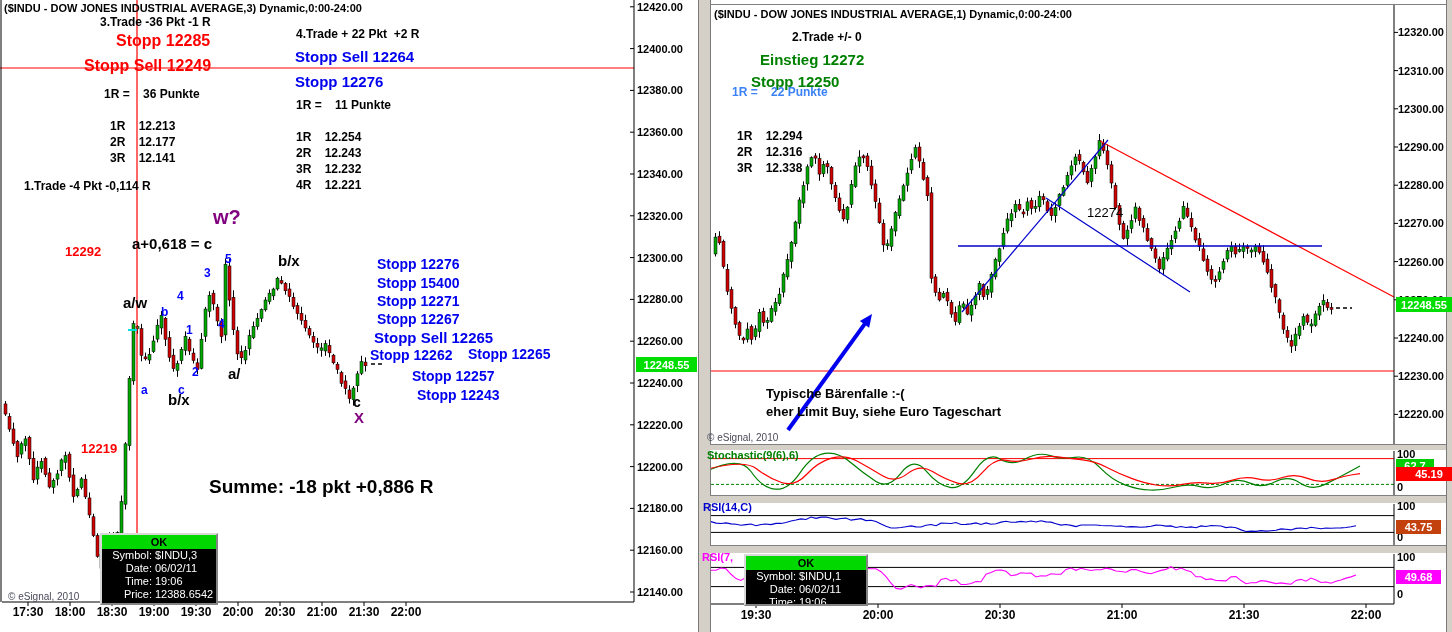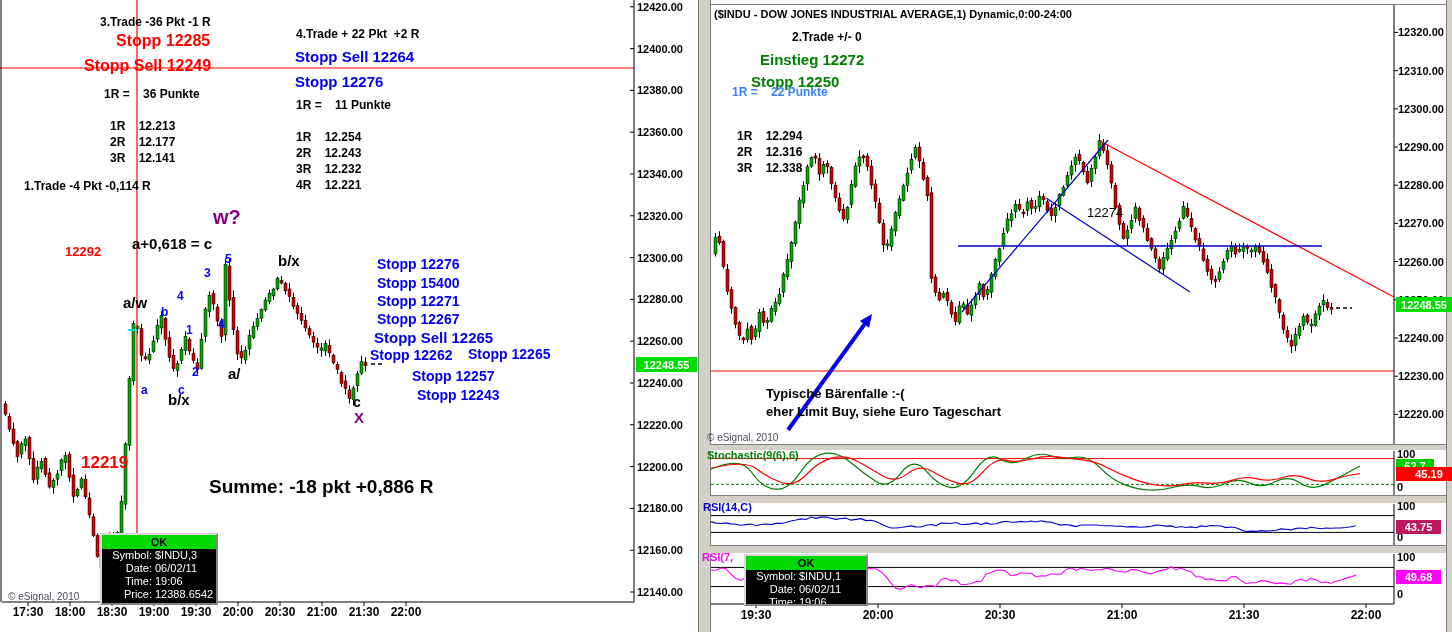--- a/index.html
+++ b/index.html
@@ -596,20 +596,21 @@
       <line x1="706" y1="4" x2="706" y2="604" stroke="#808080" stroke-width="1"></line>
     </svg>
 
   <div class="divider" style="left:698px;width:11px;"></div>
   <div class="divider" style="left:1446px;width:5px;"></div>
   <div class="abs" style="left:710px;top:4px;width:736px;height:1px;background:#808080;"></div>
   <div class="hstrip" style="left:710px;top:444px;width:736px;height:5px;"></div>
   <div class="hstrip" style="left:710px;top:495px;width:736px;height:7px;"></div>
   <div class="hstrip" style="left:710px;top:545px;width:736px;height:7px;"></div>
 
+  <div class="abs title" style="left:4px;top:2px;">($INDU - DOW JONES INDUSTRIAL AVERAGE,3) Dynamic,0:00-24:00</div>
   <div class="abs title" style="left:714px;top:8px;">($INDU - DOW JONES INDUSTRIAL AVERAGE,1) Dynamic,0:00-24:00</div>
 
   <div id="left-ann">
       <div class="ann" style="left: 100px; top: 16px; color: rgb(0, 0, 0); font-size: 12px; font-weight: bold;">3.Trade -36 Pkt -1 R</div>
       <div class="ann" style="left: 116px; top: 33px; color: rgb(255, 0, 0); font-size: 16px; font-weight: bold;">Stopp 12285</div>
       <div class="ann" style="left: 84px; top: 58px; color: rgb(255, 0, 0); font-size: 16px; font-weight: bold;">Stopp Sell 12249</div>
       <div class="ann" style="left: 296px; top: 28px; color: rgb(0, 0, 0); font-size: 12px; font-weight: bold;">4.Trade + 22 Pkt  +2 R</div>
       <div class="ann" style="left: 295px; top: 49px; color: rgb(0, 0, 238); font-size: 15px; font-weight: bold;">Stopp Sell 12264</div>
       <div class="ann" style="left: 295px; top: 74px; color: rgb(0, 0, 238); font-size: 15px; font-weight: bold;">Stopp 12276</div>
       <div class="ann" style="left: 104px; top: 88px; color: rgb(0, 0, 0); font-size: 12px; font-weight: bold;">1R =    36 Punkte</div>
@@ -642,21 +643,21 @@
       <div class="ann" style="left: 377px; top: 276px; color: rgb(0, 0, 238); font-size: 14px; font-weight: bold;">Stopp 15400</div>
       <div class="ann" style="left: 377px; top: 294px; color: rgb(0, 0, 238); font-size: 14px; font-weight: bold;">Stopp 12271</div>
       <div class="ann" style="left: 377px; top: 312px; color: rgb(0, 0, 238); font-size: 14px; font-weight: bold;">Stopp 12267</div>
       <div class="ann" style="left: 374px; top: 330px; color: rgb(0, 0, 238); font-size: 15px; font-weight: bold;">Stopp Sell 12265</div>
       <div class="ann" style="left: 370px; top: 348px; color: rgb(0, 0, 238); font-size: 14px; font-weight: bold;">Stopp 12262</div>
       <div class="ann" style="left: 468px; top: 347px; color: rgb(0, 0, 238); font-size: 14px; font-weight: bold;">Stopp 12265</div>
       <div class="ann" style="left: 412px; top: 369px; color: rgb(0, 0, 238); font-size: 14px; font-weight: bold;">Stopp 12257</div>
       <div class="ann" style="left: 417px; top: 388px; color: rgb(0, 0, 238); font-size: 14px; font-weight: bold;">Stopp 12243</div>
       <div class="ann" style="left: 353px; top: 395px; color: rgb(0, 0, 0); font-size: 14px; font-weight: bold;">c</div>
       <div class="ann" style="left: 354px; top: 410px; color: rgb(128, 0, 128); font-size: 15px; font-weight: bold;">X</div>
-      <div class="ann" style="left: 81px; top: 454px; color: rgb(255, 0, 0); font-size: 17px; font-weight: bold;">12219</div>
+      <div class="ann" style="left: 81px; top: 442px; color: rgb(255, 0, 0); font-size: 13px; font-weight: bold;">12219</div>
       <div class="ann" style="left: 209px; top: 477px; color: rgb(0, 0, 0); font-size: 19px; font-weight: bold;">Summe: -18 pkt +0,886 R</div>
     </div>
   <div id="right-ann">
       <div class="ann" style="left: 792px; top: 31px; color: rgb(0, 0, 0); font-size: 12px; font-weight: bold;">2.Trade +/- 0</div>
       <div class="ann" style="left: 760px; top: 52px; color: rgb(0, 128, 0); font-size: 15px; font-weight: bold;">Einstieg 12272</div>
       <div class="ann" style="left: 751px; top: 74px; color: rgb(0, 128, 0); font-size: 15px; font-weight: bold;">Stopp 12250</div>
       <div class="ann" style="left: 732px; top: 86px; color: #3b82f6; font-size: 12px; font-weight: bold;">1R =    22 Punkte</div>
       <div class="ann" style="left: 737px; top: 130px; color: rgb(0, 0, 0); font-size: 12px; font-weight: bold;">1R    12.294</div>
       <div class="ann" style="left: 737px; top: 146px; color: rgb(0, 0, 0); font-size: 12px; font-weight: bold;">2R    12.316</div>
       <div class="ann" style="left: 737px; top: 162px; color: rgb(0, 0, 0); font-size: 12px; font-weight: bold;">3R    12.338</div>
@@ -717,21 +718,21 @@
       <div class="axlab" style="left: 1397px; top: 531px;">0</div>
       <div class="indlab" style="left: 702px; top: 551px; color: rgb(255, 0, 255);">RSI(7,</div>
       <div class="axlab" style="left: 1397px; top: 551px;">100</div>
       <div class="axlab" style="left: 1397px; top: 588px;">0</div>
     </div>
   <div id="badges">
       <div class="badge" style="left: 636px; top: 357.13px; width: 61px; height: 15px; background: rgb(0, 221, 0);">12248.55</div>
       <div class="badge" style="left: 1396px; top: 297.339px; width: 56px; height: 15px; background: rgb(0, 221, 0);">12248.55</div>
       <div class="badge" style="left: 1396px; top: 459.039px; width: 38px; height: 14px; background: rgb(0, 204, 0);">62.7</div>
       <div class="badge" style="left: 1396px; top: 466.568px; width: 66px; height: 14px; background: rgb(255, 0, 0);">45.19</div>
-      <div class="badge" style="left: 1396px; top: 519.625px; width: 45px; height: 14px; background: #be185d;">43.75</div>
+      <div class="badge" style="left: 1396px; top: 519.625px; width: 45px; height: 14px; background: #c2410c;">43.75</div>
       <div class="badge" style="left: 1396px; top: 570.154px; width: 45px; height: 14px; background: rgb(255, 0, 255);">49.68</div>
     </div>
 
   <div class="copy" style="left:8px;top:591px;">© eSignal, 2010</div>
   <div class="copy" style="left:707px;top:432px;">© eSignal, 2010</div>
 
   <div class="tooltip" style="left:100px;top:533px;width:114px;height:68px;">
     <div class="tt-head">OK</div>
     <div id="left-tt-body">
         <div class="tt-row">

